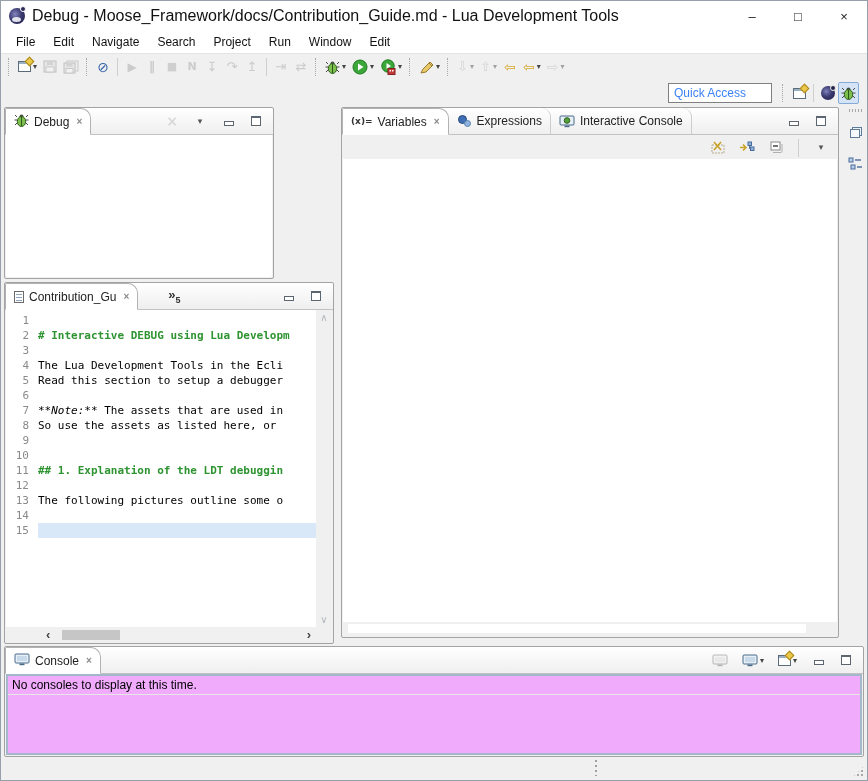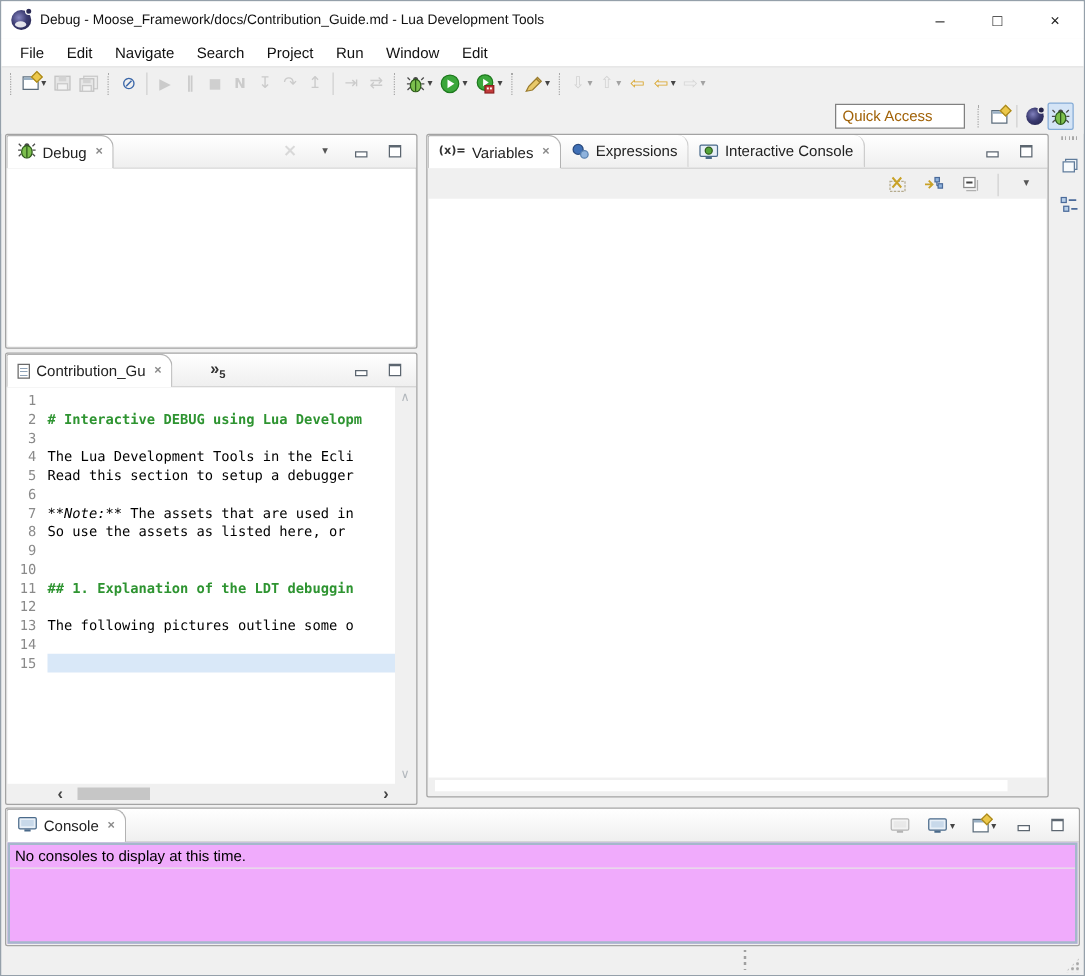--- a/index.html
+++ b/index.html
@@ -8,41 +8,41 @@
     font-family:"Liberation Sans",sans-serif;font-size:12px;color:#1a1a1a;overflow:hidden}
 
   
   .titlebar{height:30px;background:#fff;display:flex;align-items:center;padding-left:8px}
   .app-icon{width:16px;height:16px;border-radius:50%;flex:none;position:relative;
     background:radial-gradient(circle at 38% 38%,#8585c0 0%,#3c3c72 45%,#1d1d44 100%)}
   .app-icon::before{content:"";position:absolute;left:3px;bottom:2px;width:9px;height:5px;border-radius:50%;
     background:rgba(255,255,255,.85)}
   .app-icon::after{content:"";position:absolute;right:-1px;top:-2px;width:4px;height:4px;border-radius:50%;
     background:#2a2a55;border:1px solid #fff}
-  .wtitle{margin-left:7px;font-size:11px;color:#111}
+  .wtitle{margin-left:7px;font-size:16px;color:#111}
   .win-controls{margin-left:auto;display:flex;height:30px}
   .win-ctl{width:46px;display:flex;align-items:center;justify-content:center;font-size:13px;color:#222}
 
   
   .menubar{height:22px;background:#fff;display:flex;align-items:center;padding-left:6px}
   .menu-item{padding:3px 9px;color:#111}
 
   
   .toolbar{height:26px;background:#f0f0f0;border-top:1px solid #e4e4e4;display:flex;align-items:center;padding:0 3px}
   .tb-btn{height:22px;min-width:20px;display:flex;align-items:center;justify-content:center;padding:0 2px;border:1px solid transparent}
   .tb-btn.disabled{opacity:.45;filter:grayscale(1)}
   .tb-btn.selected{background:#d4e4f6;border:1px solid #84abd6;border-radius:2px}
   .tb-dd{font-size:8px;color:#444;margin-left:2px}
   .tb-sep{width:1px;height:18px;background:#cfcfcf;margin:0 4px}
   .tb-handle{width:3px;height:18px;margin:0 4px;border-left:1px dotted #a8a8a8}
   .glyph{font-family:"DejaVu Sans",sans-serif;font-size:12px;line-height:1}
 
   
   .qa-row{height:28px;background:#f0f0f0;display:flex;align-items:center;justify-content:flex-end;padding-right:8px}
-  .qa-box{width:104px;height:20px;border:1px solid #808080;background:#fff;padding:2px 5px;color:#a16207;margin-right:6px}
+  .qa-box{width:104px;height:20px;border:1px solid #808080;background:#fff;padding:2px 5px;color:#3b82f6;margin-right:6px}
 
   
   .panel{position:absolute;border:1px solid #a3a3a3;border-radius:2px;background:#f0f0f0}
   .tabbar{position:absolute;top:0;left:0;right:0;height:27px;display:flex;align-items:stretch;
     background:linear-gradient(#ffffff,#efefef);border-bottom:1px solid #c2c2c2;border-radius:2px 2px 0 0}
   .ctab{display:flex;align-items:center;gap:5px;padding:0 8px;font-size:12px;color:#222;position:relative;
     border-right:1px solid #cdcdcd;border-radius:0 9px 0 0}
   .ctab.active{background:#fff;border:1px solid #b2b2b2;border-bottom:1px solid #fff;border-radius:2px 10px 0 0;margin-bottom:-1px}
   .tab-close{font-size:10px;color:#8a8a8a;font-weight:bold;margin-left:2px}
   .panel-right{margin-left:auto;display:flex;align-items:center;gap:8px;padding:0 7px}
@@ -65,21 +65,21 @@
   .ic-restore::before{content:"";position:absolute;right:0;top:0;width:8px;height:7px;border:1px solid #5f7b9a;background:#eef3f8}
   .ic-restore::after{content:"";position:absolute;left:0;bottom:0;width:8px;height:7px;border:1px solid #5f7b9a;background:#f7fafc}
   .ic-bp{display:inline-block;width:15px;height:12px;position:relative}
   .ic-bp::before{content:"";position:absolute;left:1px;top:0;width:7px;height:7px;border-radius:50%;background:#3f6fb5;border:1px solid #29497c}
   .ic-bp::after{content:"";position:absolute;right:1px;bottom:0;width:5px;height:5px;border-radius:50%;background:#8fb3dd;border:1px solid #5a82b0}
   .ic-file{display:inline-block;width:10px;height:12px;border:1px solid #6a6a6a;background:#fff;position:relative}
   .ic-file::after{content:"";position:absolute;left:1px;right:1px;top:2px;height:8px;
     background:repeating-linear-gradient(#8fa3b8 0 1px,transparent 1px 3px)}
 
   
-  #debug-view{left:3px;top:106px;width:330px;height:172px}
+  #debug-view{left:3px;top:106px;width:270px;height:172px}
   #debug-view .dv-content{position:absolute;top:27px;left:1px;right:1px;bottom:1px;background:#fff;border-radius:0 0 2px 2px}
 
   
   #right-view{left:340px;top:106px;width:498px;height:531px}
   .rv-toolbar{position:absolute;top:28px;left:1px;right:1px;height:23px;display:flex;align-items:center;
     justify-content:flex-end;gap:8px;padding-right:6px;background:#f0f0f0}
   .rv-content{position:absolute;top:51px;left:1px;right:1px;bottom:15px;background:#fff}
   .rv-strip{position:absolute;left:6px;right:32px;bottom:4px;height:9px;background:#fff}
 
   

